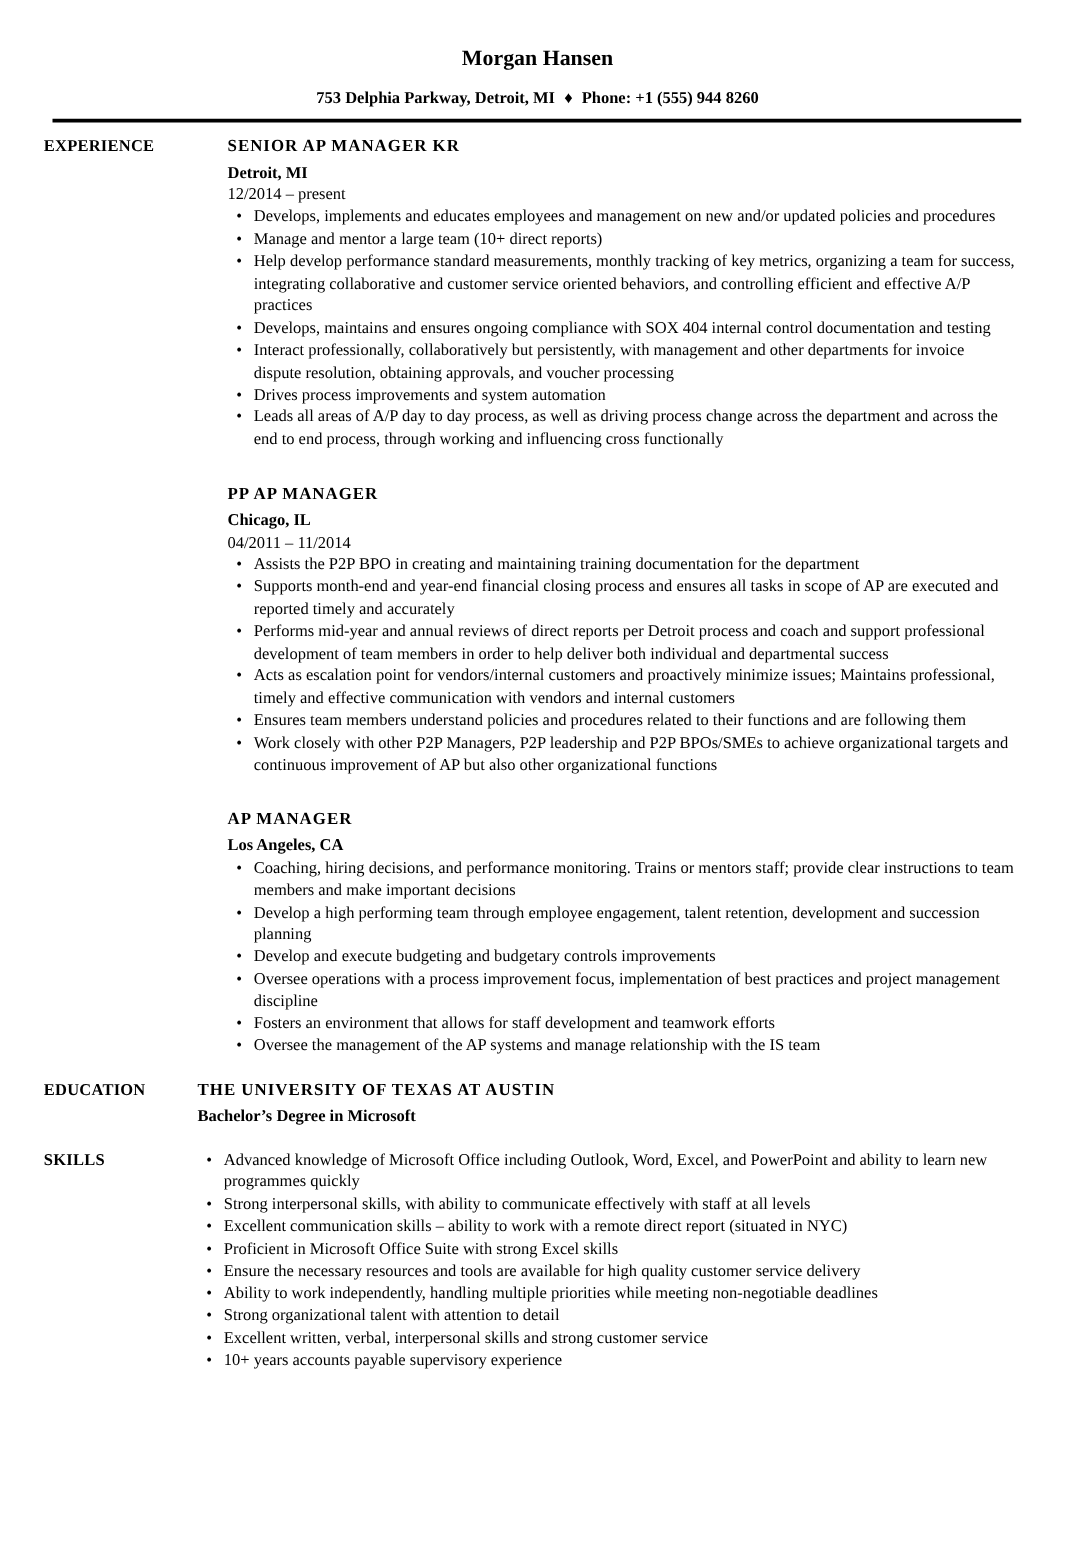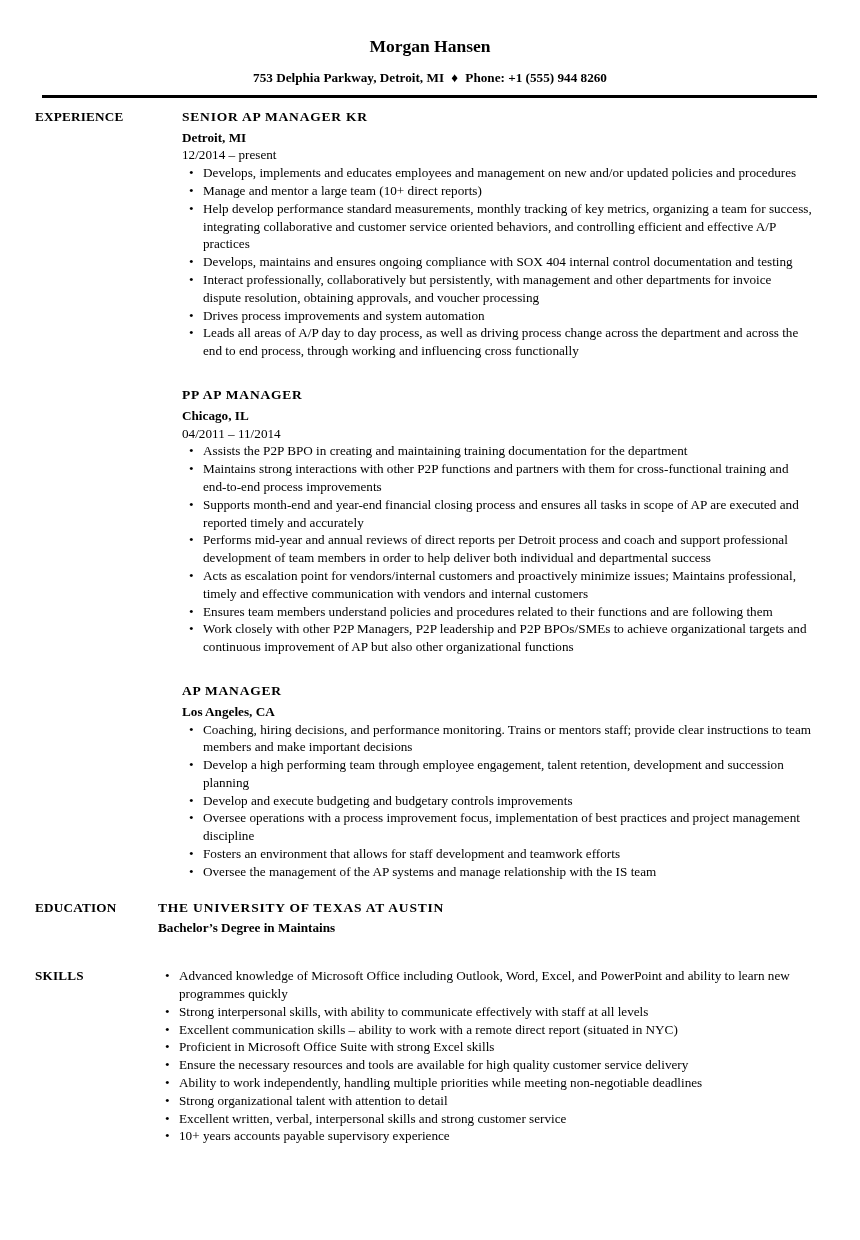--- a/index.html
+++ b/index.html
@@ -12,21 +12,21 @@
   }
   .header { text-align:center; padding-top:21px; }
   .name { font-size:17.5px; line-height:22px; font-weight:700;margin-top:14px; }
   .contact { font-weight:700; margin-top:12px; }
   .contact .sep { padding:0 4px; }
   .rule { height:3px; background:#000; margin:8px 43px 0 42px; }
 
   .section { display:flex; align-items:flex-start; padding:0 48px 0 35px; }
   .section--experience { margin-top:10px;gap:24px; }
   .section--education { margin-top:18px; }
-  .section--skills { margin-top:30px; }
+  .section--skills { margin-top:17px; }
   .section-label { flex:0 0 123px; font-weight:700; letter-spacing:0.2px; }
   .section-body { flex:1; min-width:0; }
 
   .job { margin-bottom:26px; }
   .job:last-child { margin-bottom:0; }
   .job-title, .school-name { font-weight:700; font-size:13.5px; letter-spacing:0.8px; margin-bottom:3px; }
   .job-location, .degree { font-weight:700; }
 
   ul.bullets { list-style:none; margin:0; padding:0; }
   ul.bullets li { position:relative; padding-left:21px; }
@@ -64,21 +64,20 @@
           <li>Leads all areas of A/P day to day process, as well as driving process change across the department and across the end to end process, through working and influencing cross functionally</li>
         </ul>
     </article>
 
     <article class="job">
       <div class="job-title">PP AP MANAGER</div>
       <div class="job-location">Chicago, IL</div>
       <div class="job-dates">04/2011 – 11/2014</div>
       <ul class="bullets">
           <li>Assists the P2P BPO in creating and maintaining training documentation for the department</li>
-          <li>Maintains strong interactions with other P2P functions and partners with them for cross-functional training and end-to-end process improvements</li>
           <li>Supports month-end and year-end financial closing process and ensures all tasks in scope of AP are executed and reported timely and accurately</li>
           <li>Performs mid-year and annual reviews of direct reports per Detroit process and coach and support professional development of team members in order to help deliver both individual and departmental success</li>
           <li>Acts as escalation point for vendors/internal customers and proactively minimize issues; Maintains professional, timely and effective communication with vendors and internal customers</li>
           <li>Ensures team members understand policies and procedures related to their functions and are following them</li>
           <li>Work closely with other P2P Managers, P2P leadership and P2P BPOs/SMEs to achieve organizational targets and continuous improvement of AP but also other organizational functions</li>
         </ul>
     </article>
 
     <article class="job">
       <div class="job-title">AP MANAGER</div>
@@ -93,21 +92,21 @@
         </ul>
     </article>
 
   </div>
 </section>
 
 <section class="section section--education">
   <div class="section-label">EDUCATION</div>
   <div class="section-body">
     <div class="school-name">THE UNIVERSITY OF TEXAS AT AUSTIN</div>
-    <div class="degree">Bachelor’s Degree in Maintains</div>
+    <div class="degree">Bachelor’s Degree in Microsoft</div>
   </div>
 </section>
 
 <section class="section section--skills">
   <div class="section-label">SKILLS</div>
   <div class="section-body">
     <ul class="bullets">
         <li>Advanced knowledge of Microsoft Office including Outlook, Word, Excel, and PowerPoint and ability to learn new programmes quickly</li>
         <li>Strong interpersonal skills, with ability to communicate effectively with staff at all levels</li>
         <li>Excellent communication skills – ability to work with a remote direct report (situated in NYC)</li>

